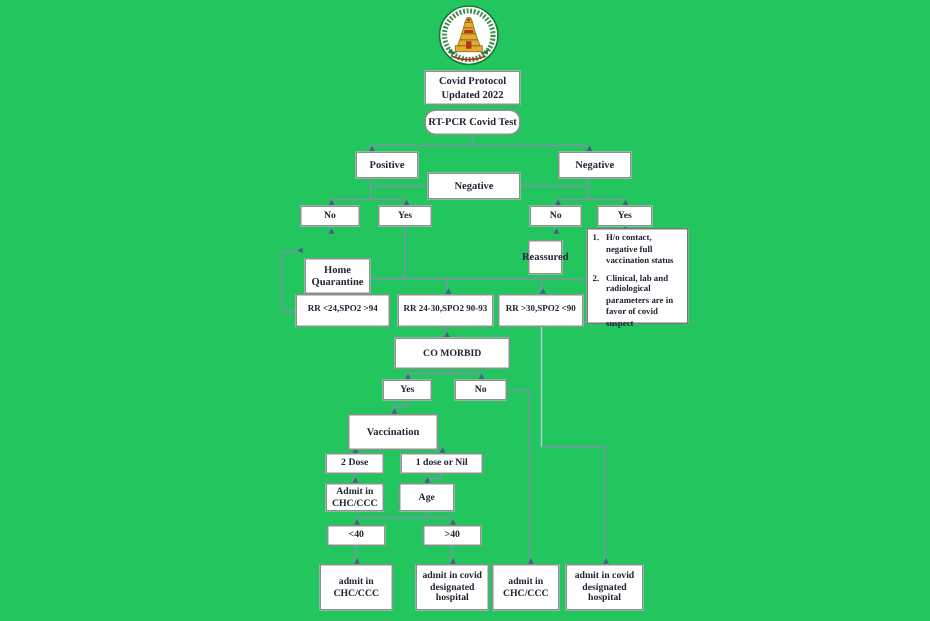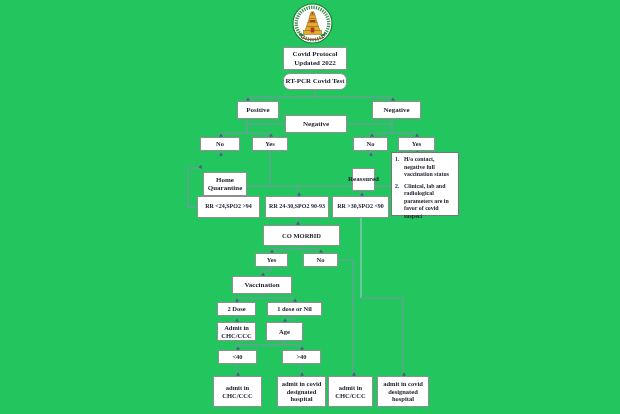--- a/index.html
+++ b/index.html
@@ -123,21 +123,21 @@
 
   <div class="node tiny" style="left:252px;top:137px;width:36px;height:14px;">Yes</div>
 
   <div class="node tiny" style="left:353px;top:137px;width:35px;height:14px;">No</div>
 
   <div class="node tiny" style="left:398px;top:137px;width:37px;height:14px;">Yes</div>
 
   <div class="node" style="left:203px;top:172px;width:44px;height:24px;">Home
 Quarantine</div>
 
-  <div class="node" style="left:352px;top:168px;width:23px;height:23px;">Reassured</div>
+  <div class="node" style="left:352px;top:160px;width:23px;height:23px;">Reassured</div>
 
   <div class="node criteria" style="left:391px;top:152px;width:68px;height:64px;">
     <div class="crit-item">
       <span class="crit-num">1.</span>
       <span>H/o contact,
 negative full
 vaccination status</span>
     </div>
     <div class="crit-item">
       <span class="crit-num">2.</span>
@@ -154,21 +154,21 @@
   <div class="node tiny" style="left:265px;top:196px;width:64px;height:22px;font-size:6px;">RR 24-30,SPO2 90-93</div>
 
   <div class="node tiny" style="left:332px;top:196px;width:57px;height:22px;font-size:6px;">RR &gt;30,SPO2 &lt;90</div>
 
   <div class="node" style="left:263px;top:225px;width:77px;height:21px;font-size:6.5px;">CO MORBID</div>
 
   <div class="node tiny" style="left:255px;top:253px;width:33px;height:14px;">Yes</div>
 
   <div class="node tiny" style="left:303px;top:253px;width:35px;height:14px;">No</div>
 
-  <div class="node" style="left:232px;top:276px;width:60px;height:18px;">Vaccination</div>
+  <div class="node" style="left:232px;top:276px;width:60px;height:24px;">Vaccination</div>
 
   <div class="node tiny" style="left:217px;top:302px;width:39px;height:14px;">2 Dose</div>
 
   <div class="node tiny" style="left:267px;top:302px;width:55px;height:14px;">1 dose or Nil</div>
 
   <div class="node tiny" style="left:217px;top:322px;width:39px;height:19px;">Admit in
 CHC/CCC</div>
 
   <div class="node tiny" style="left:266px;top:322px;width:37px;height:19px;">Age</div>
 

